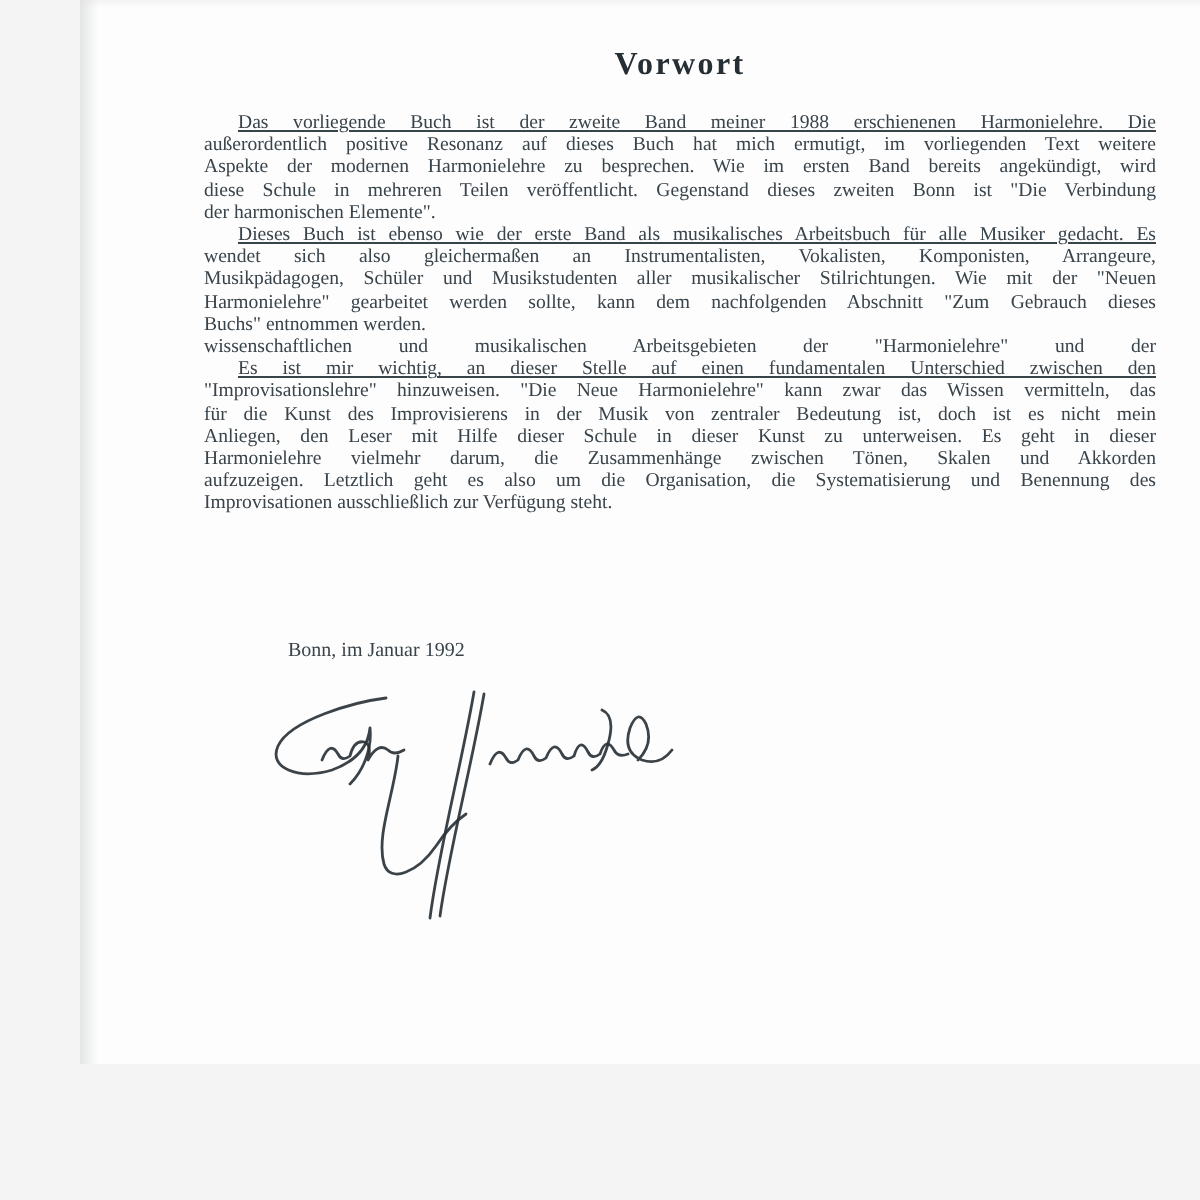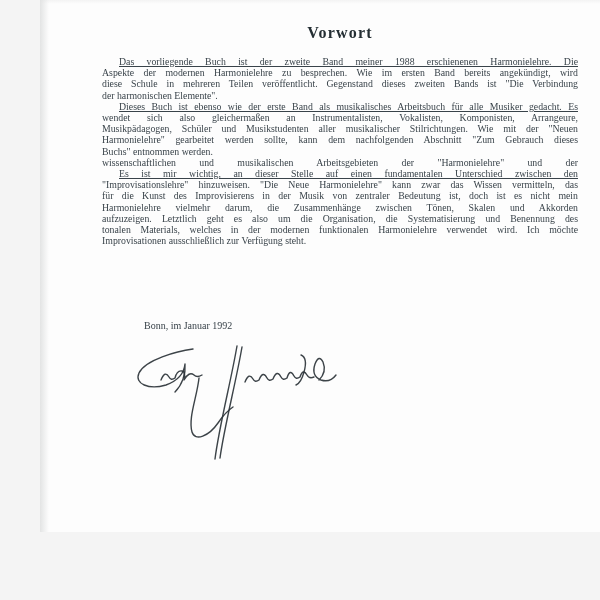--- a/index.html
+++ b/index.html
@@ -63,35 +63,36 @@
 </style>
 </head>
 <body>
 
 <div class="scan-page">
 
   <div class="page-title">Vorwort</div>
 
   <div class="body-text">
       <div class="line first">Das vorliegende Buch ist der zweite Band meiner 1988 erschienenen Harmonielehre. Die</div>
+      <div class="line">außerordentlich positive Resonanz auf dieses Buch hat mich ermutigt, im vorliegenden Text weitere</div>
       <div class="line">Aspekte der modernen Harmonielehre zu besprechen. Wie im ersten Band bereits angekündigt, wird</div>
-      <div class="line">diese Schule in mehreren Teilen veröffentlicht. Gegenstand dieses zweiten Bands ist "Die Verbindung</div>
+      <div class="line">diese Schule in mehreren Teilen veröffentlicht. Gegenstand dieses zweiten Bonn ist "Die Verbindung</div>
       <div class="line plast">der harmonischen Elemente".</div>
       <div class="line first">Dieses Buch ist ebenso wie der erste Band als musikalisches Arbeitsbuch für alle Musiker gedacht. Es</div>
       <div class="line">wendet sich also gleichermaßen an Instrumentalisten, Vokalisten, Komponisten, Arrangeure,</div>
       <div class="line">Musikpädagogen, Schüler und Musikstudenten aller musikalischer Stilrichtungen. Wie mit der "Neuen</div>
       <div class="line">Harmonielehre" gearbeitet werden sollte, kann dem nachfolgenden Abschnitt "Zum Gebrauch dieses</div>
       <div class="line plast">Buchs" entnommen werden.</div>
       <div class="line">wissenschaftlichen und musikalischen Arbeitsgebieten der "Harmonielehre" und der</div>
       <div class="line first">Es ist mir wichtig, an dieser Stelle auf einen fundamentalen Unterschied zwischen den</div>
       <div class="line">"Improvisationslehre" hinzuweisen. "Die Neue Harmonielehre" kann zwar das Wissen vermitteln, das</div>
       <div class="line">für die Kunst des Improvisierens in der Musik von zentraler Bedeutung ist, doch ist es nicht mein</div>
+      <div class="line">Anliegen, den Leser mit Hilfe dieser Schule in dieser Kunst zu unterweisen. Es geht in dieser</div>
       <div class="line">Harmonielehre vielmehr darum, die Zusammenhänge zwischen Tönen, Skalen und Akkorden</div>
       <div class="line">aufzuzeigen. Letztlich geht es also um die Organisation, die Systematisierung und Benennung des</div>
-      <div class="line">tonalen Materials, welches in der modernen funktionalen Harmonielehre verwendet wird. Ich möchte</div>
       <div class="line plast">Improvisationen ausschließlich zur Verfügung steht.</div>
     </div>
 
   <div class="date-line">Bonn, im Januar 1992</div>
 
   <div class="signature" aria-label="Frank Haunschild">
     <svg viewBox="0 0 240 130" xmlns="http://www.w3.org/2000/svg">
 
       <path d="M78,8 C62,10 30,19 24,32 C19,43 34,49 51,44 C62,40 69,33 70,23 C71,33 67,44 60,51"></path>
 

